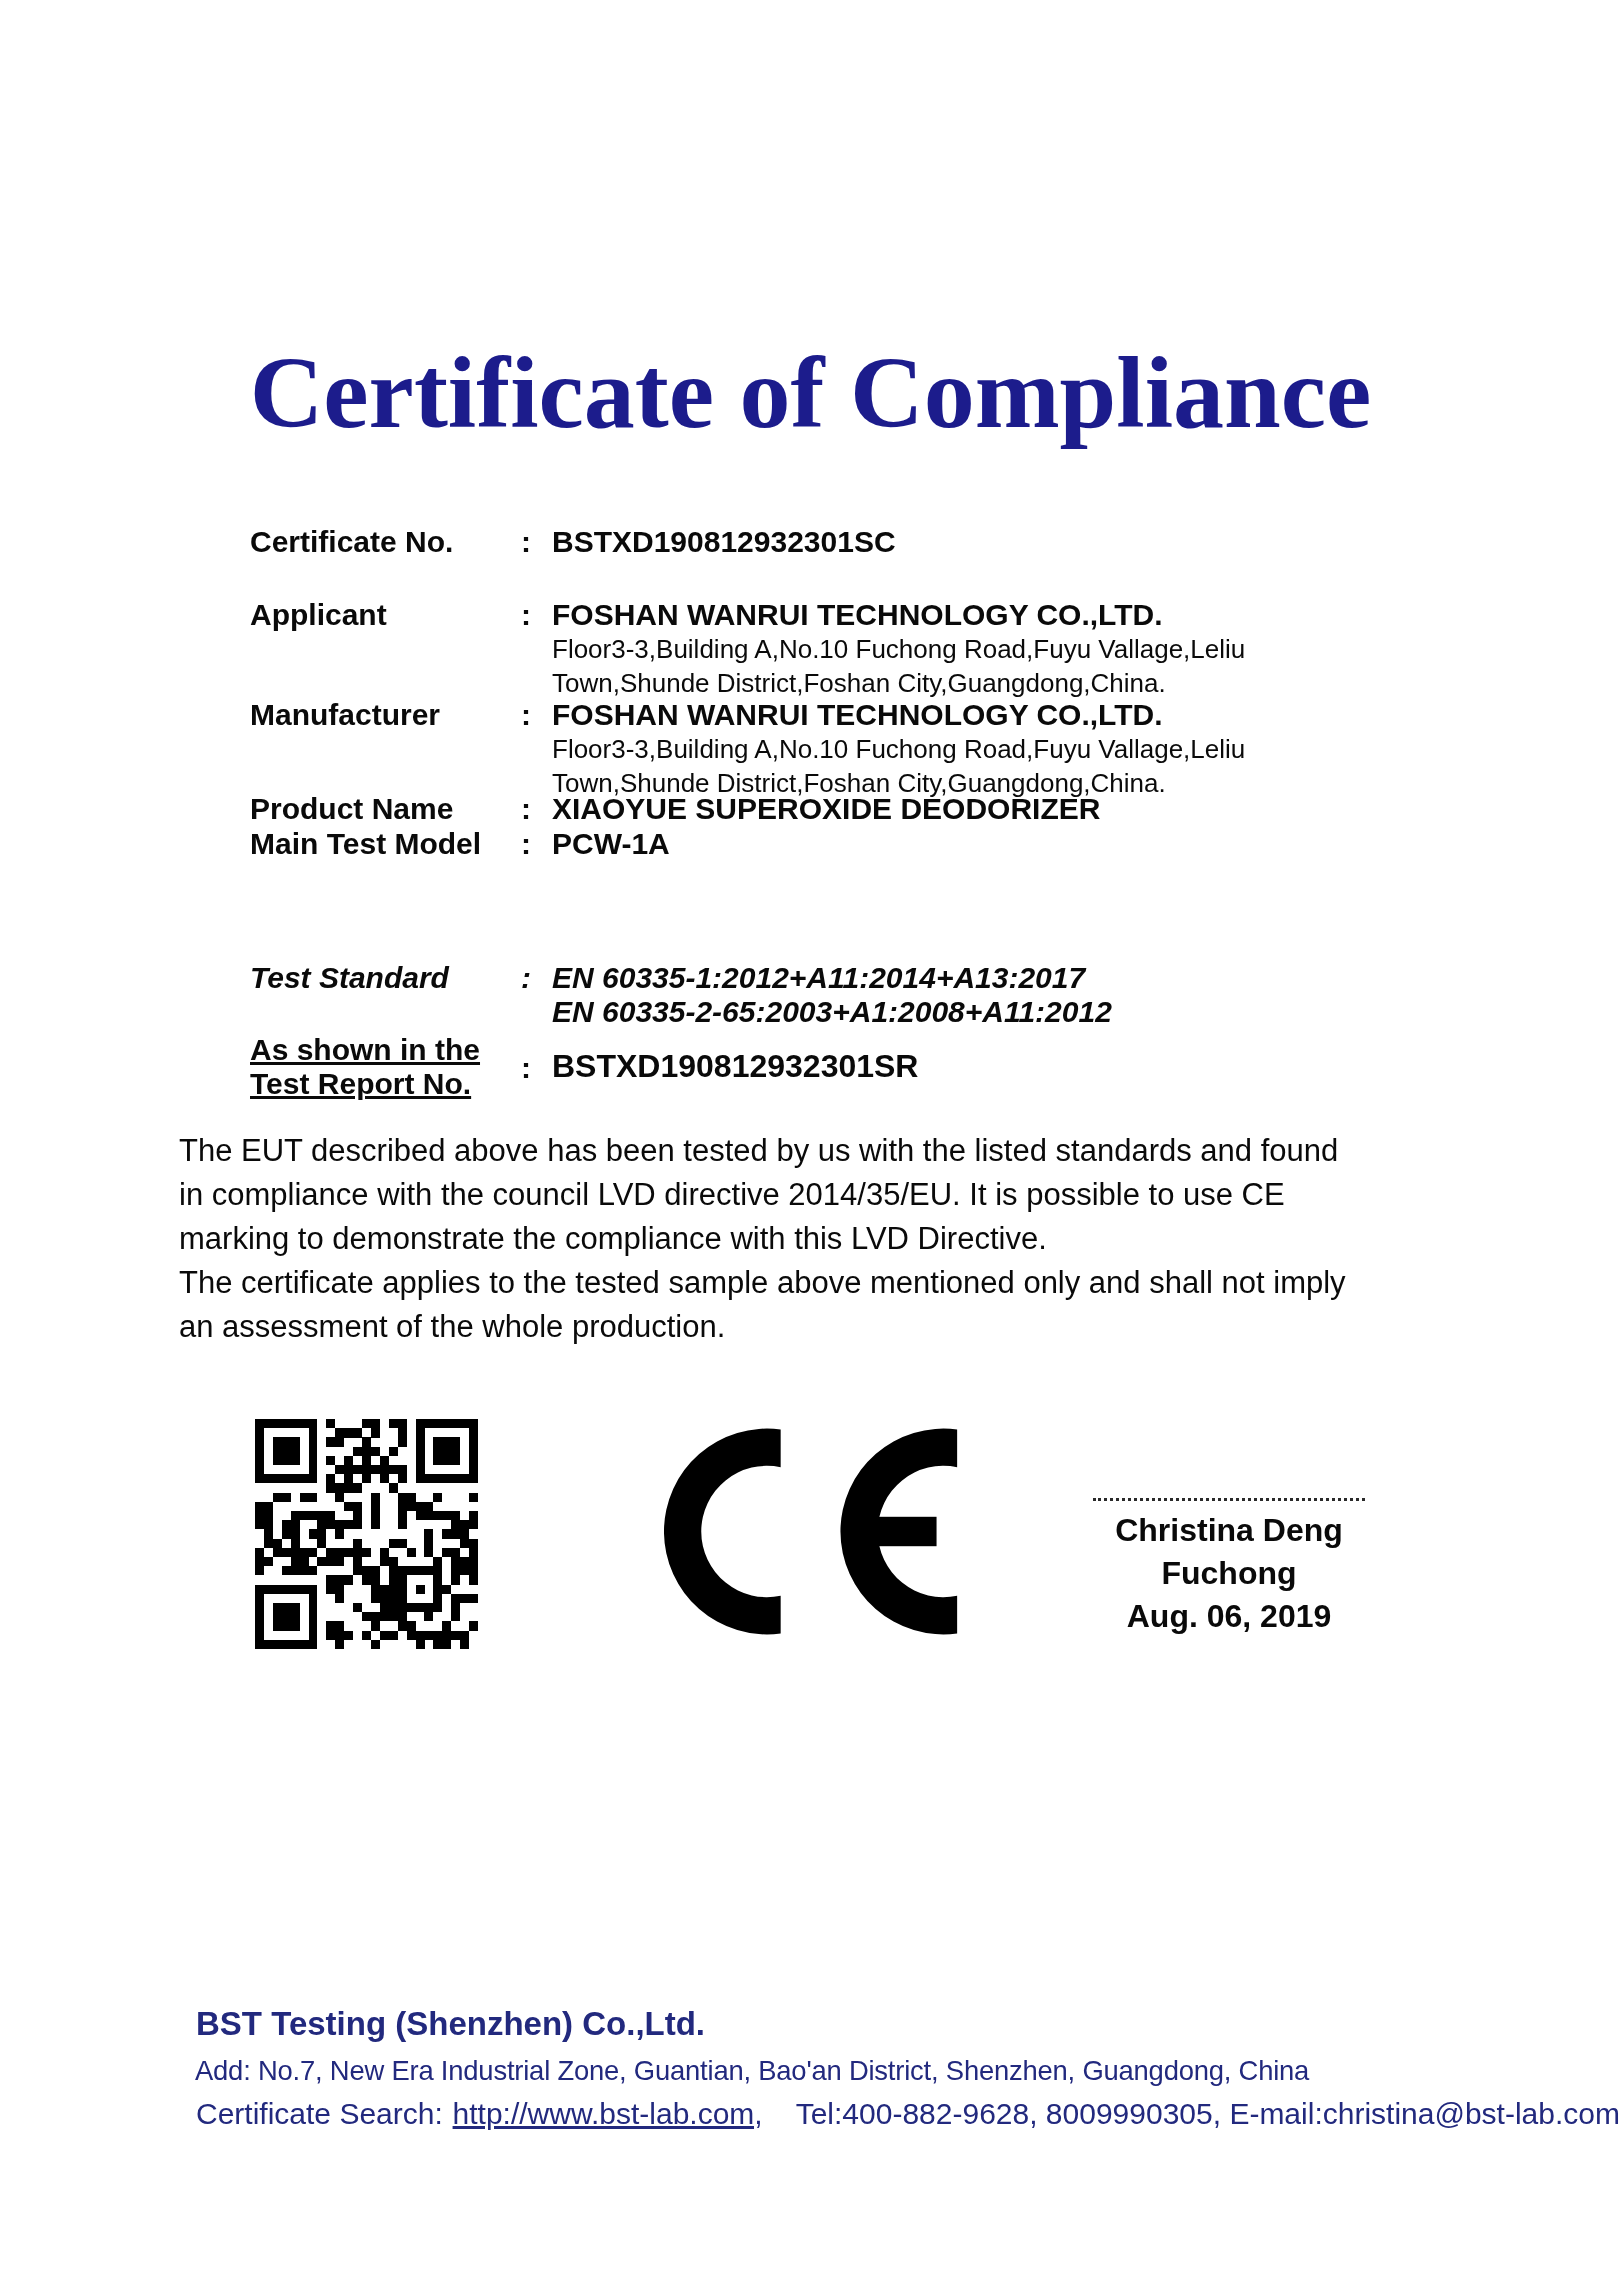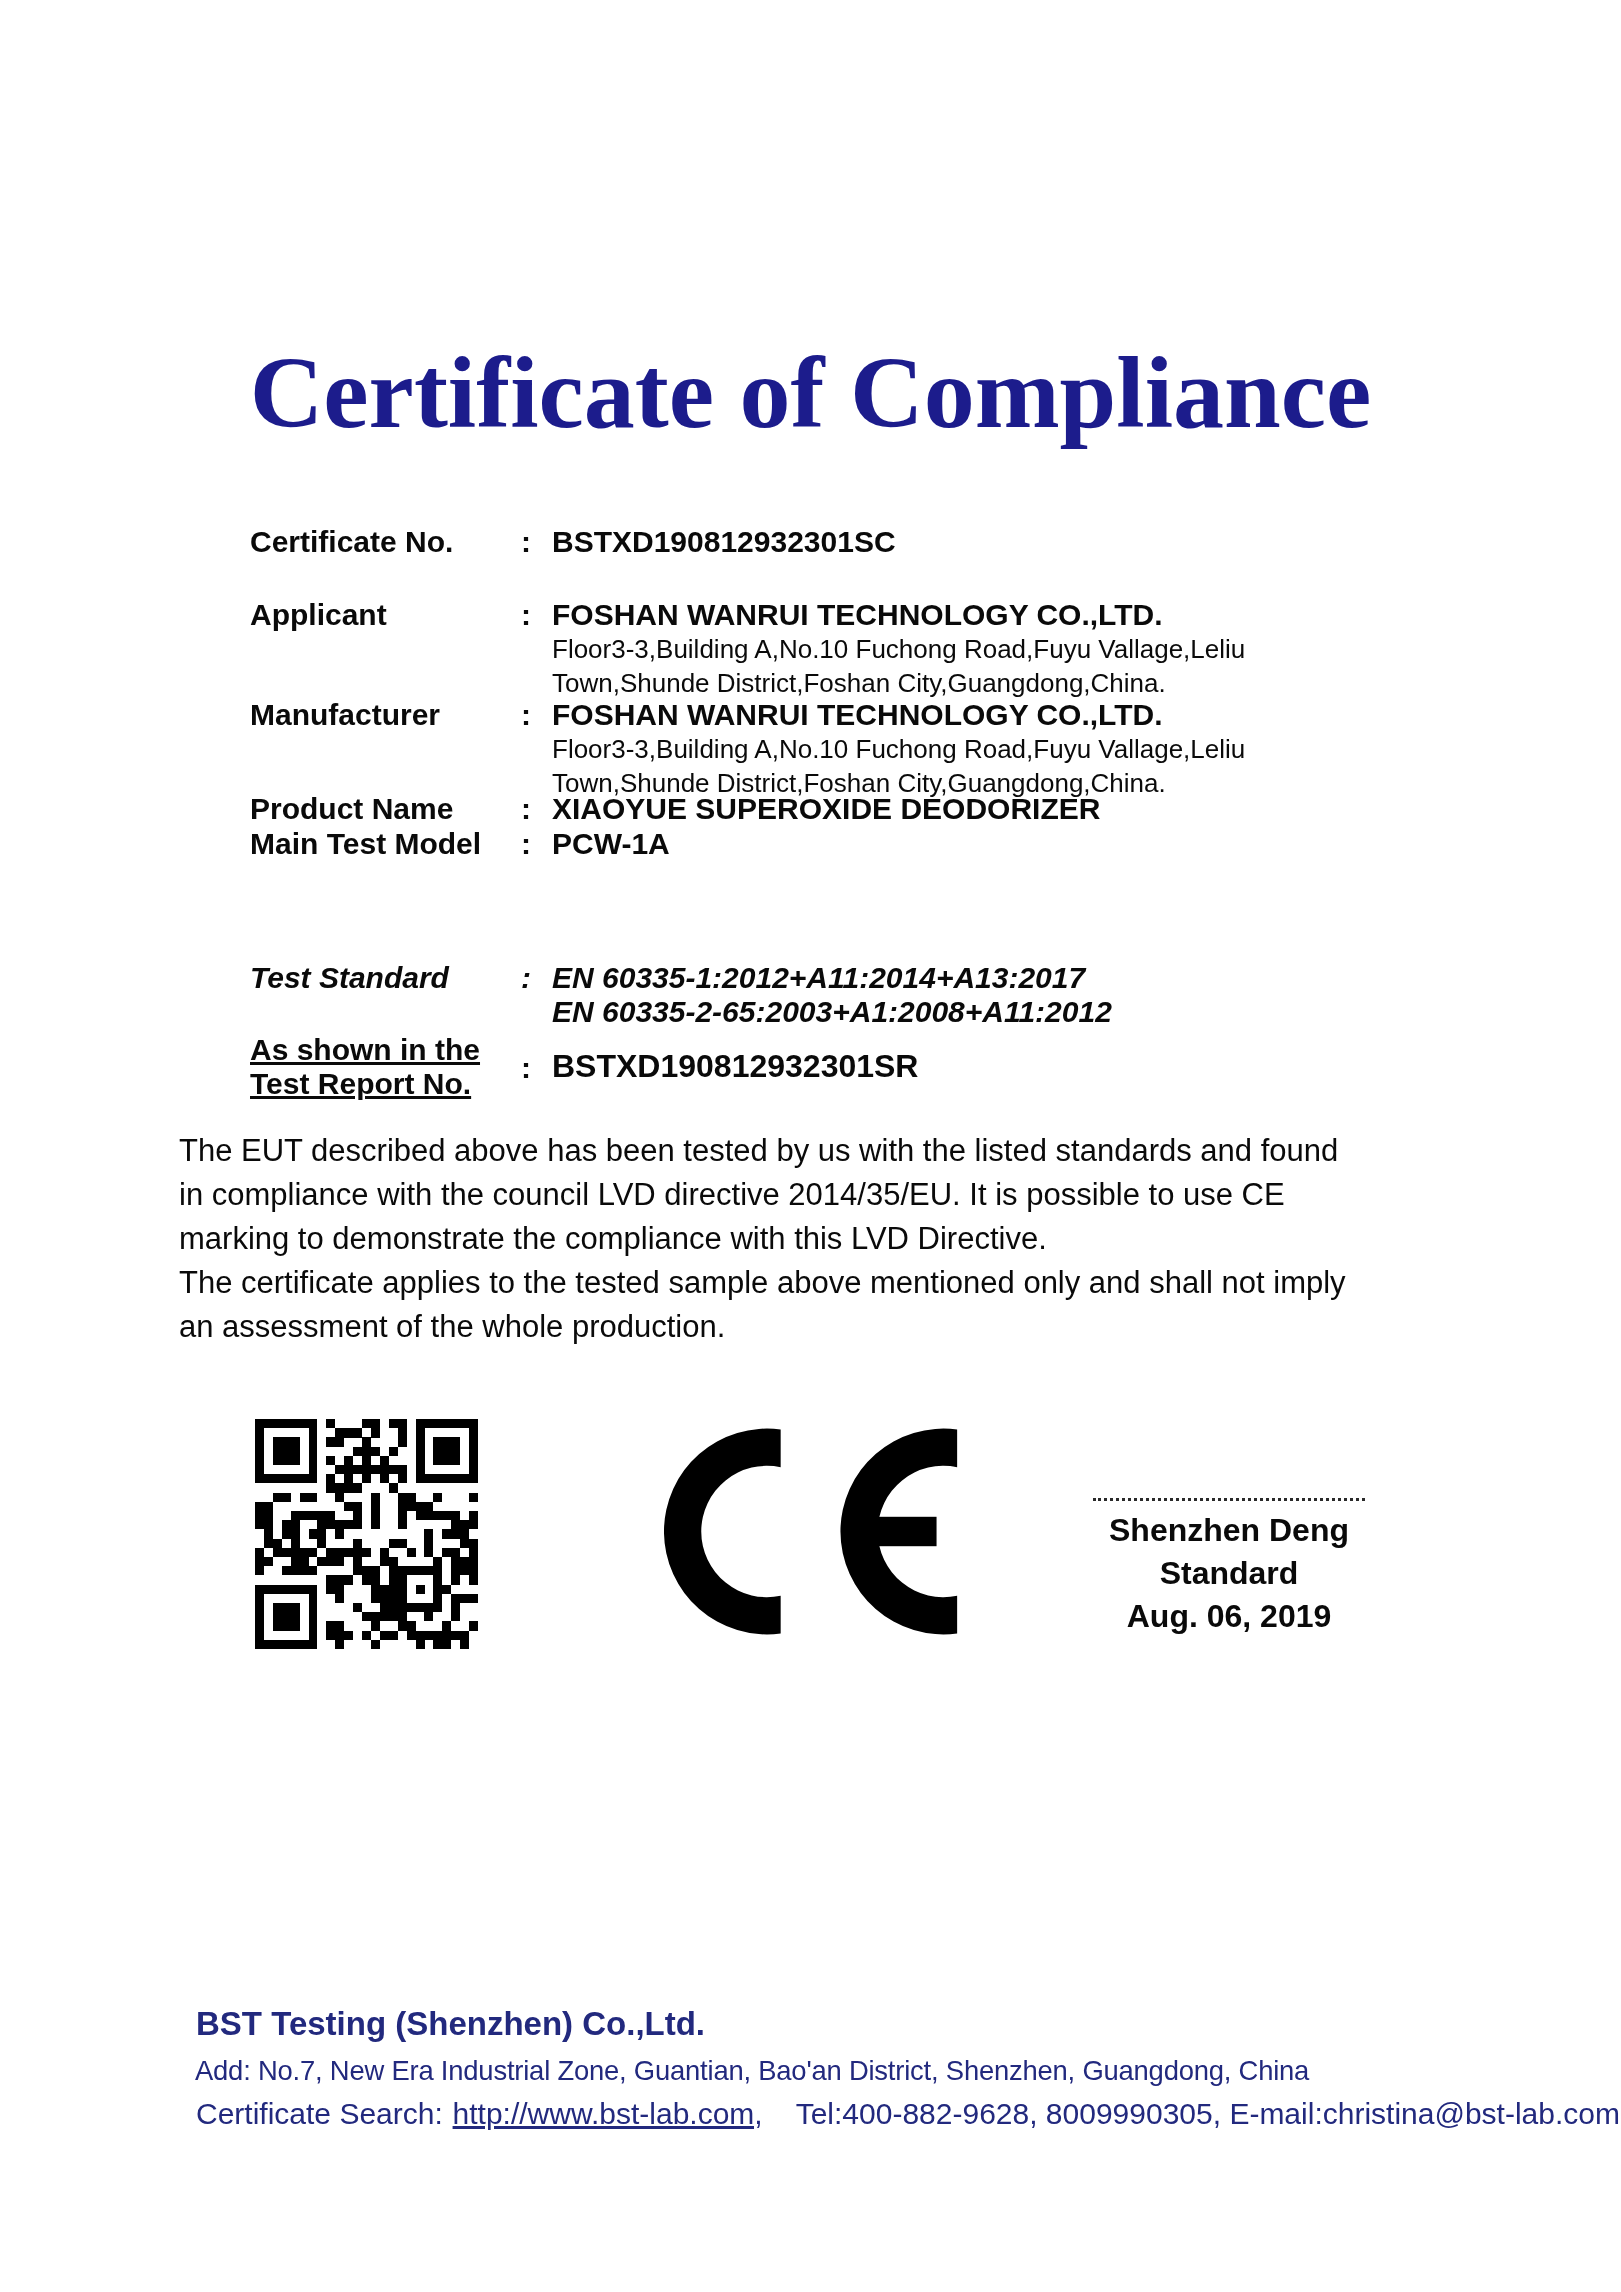--- a/index.html
+++ b/index.html
@@ -449,22 +449,22 @@
     </svg>
 
   <svg class="abs ce" viewBox="0 0 306 211" xmlns="http://www.w3.org/2000/svg">
     <path fill="#000000" d="M 119 1.44 A 105 105 0 1 0 119 209.56 L 119 171.02 A 67 67 0 1 1 119 39.98 Z"></path>
     <path fill="#000000" d="M 299 1.44 A 105 105 0 1 0 299 209.56 L 299 171.02 A 67 67 0 1 1 299 39.98 Z"></path>
     <rect fill="#000000" x="217" y="90.5" width="61" height="30"></rect>
   </svg>
 
   <div class="abs sig">
     <div class="sig-line"></div>
-    <div class="sig-text">Shenzhen Deng</div>
-    <div class="sig-text" style="margin-top:0;">Standard</div>
+    <div class="sig-text">Christina Deng</div>
+    <div class="sig-text" style="margin-top:0;">Fuchong</div>
     <div class="sig-text" style="margin-top:0;">Aug. 06, 2019</div>
   </div>
 
   <div class="abs footer-company">BST Testing (Shenzhen) Co.,Ltd.</div>
   <div class="abs footer-address">Add: No.7, New Era Industrial Zone, Guantian, Bao'an District, Shenzhen, Guangdong, China</div>
   <div class="abs footer-search">
     <span>Certificate Search:</span><span class="url">http://www.bst-lab.com,</span><span class="contact">Tel:400-882-9628, 8009990305, E-mail:christina@bst-lab.com</span>
   </div>
 
 </div>

